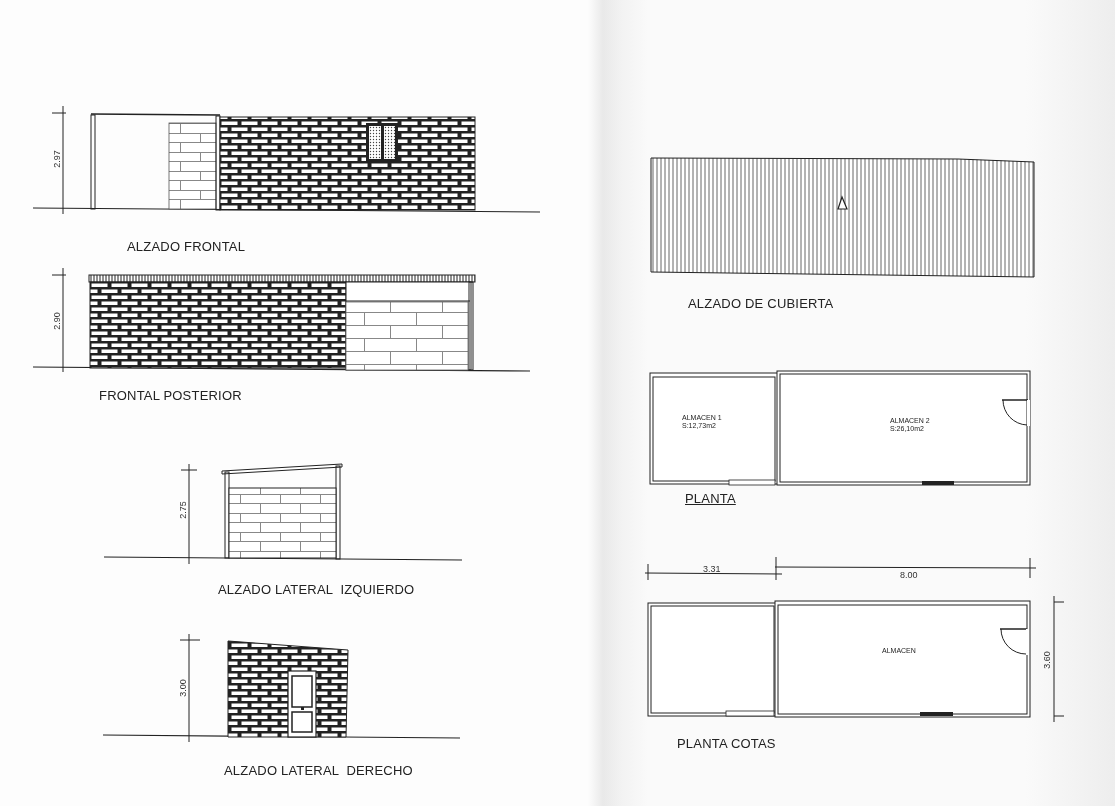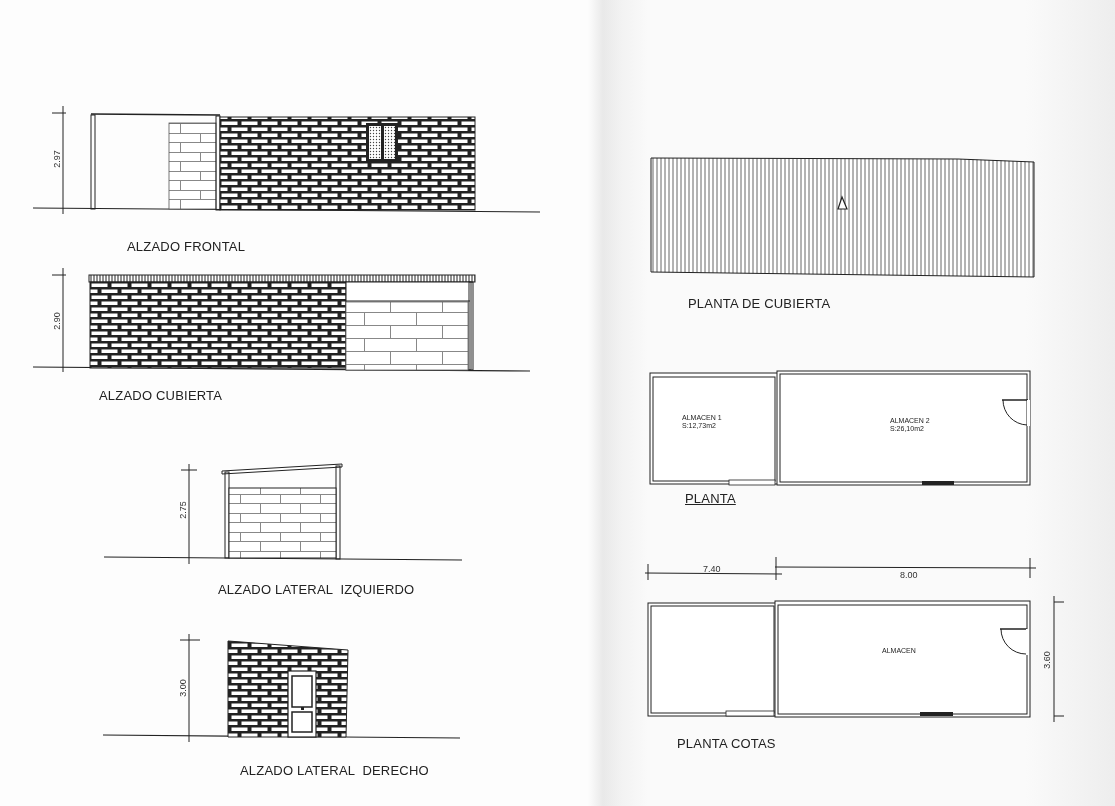--- a/index.html
+++ b/index.html
@@ -149,31 +149,31 @@
     <line x1="1000" y1="629" x2="1027" y2="629" stroke="#222" stroke-width="1.5"></line>
     <path d="M1001 629 A 25 25 0 0 0 1026 654" fill="none" stroke="#222" stroke-width="1"></path>
     <rect x="1026" y="629" width="3" height="26" fill="#fff"></rect>
   </g>
 </svg>
 
 <div class="dim-v" style="left:48px; top:154px;">2.97</div>
 <div class="label" style="left:127px; top:239px;">ALZADO FRONTAL</div>
 
 <div class="dim-v" style="left:48px; top:316px;">2.90</div>
-<div class="label" style="left:99px; top:388px;">ALZADO CUBIERTA</div>
+<div class="label" style="left:99px; top:388px;">FRONTAL POSTERIOR</div>
 
 <div class="dim-v" style="left:174px; top:505px;">2.75</div>
 <div class="label" style="left:218px; top:582px;">ALZADO LATERAL  IZQUIERDO</div>
 
 <div class="dim-v" style="left:174px; top:683px;">3.00</div>
-<div class="label" style="left:224px; top:763px;margin-left:16px;">ALZADO LATERAL  DERECHO</div>
+<div class="label" style="left:224px; top:763px;">ALZADO LATERAL  DERECHO</div>
 
-<div class="label" style="left:688px; top:296px;">PLANTA DE CUBIERTA</div>
+<div class="label" style="left:688px; top:296px;">ALZADO DE CUBIERTA</div>
 
 <div class="room" style="left:682px; top:414px;"><span>ALMACEN 1</span><br><span>S:12,73m2</span></div>
 <div class="room" style="left:890px; top:417px;"><span>ALMACEN 2</span><br><span>S:26,10m2</span></div>
 <div class="label" style="left:685px; top:491px;text-decoration:underline;">PLANTA</div>
 
-<div class="dim-h" style="left:703px; top:564px;">7.40</div>
+<div class="dim-h" style="left:703px; top:564px;">3.31</div>
 <div class="dim-h" style="left:893px; top:570px;margin-left:7px;">8.00</div>
 <div class="dim-v" style="left:1038px; top:655px;">3.60</div>
 <div class="room" style="left:882px; top:647px;">ALMACEN</div>
 <div class="label" style="left:677px; top:722px;margin-top:14px;">PLANTA COTAS</div>
 
 </body></html>

